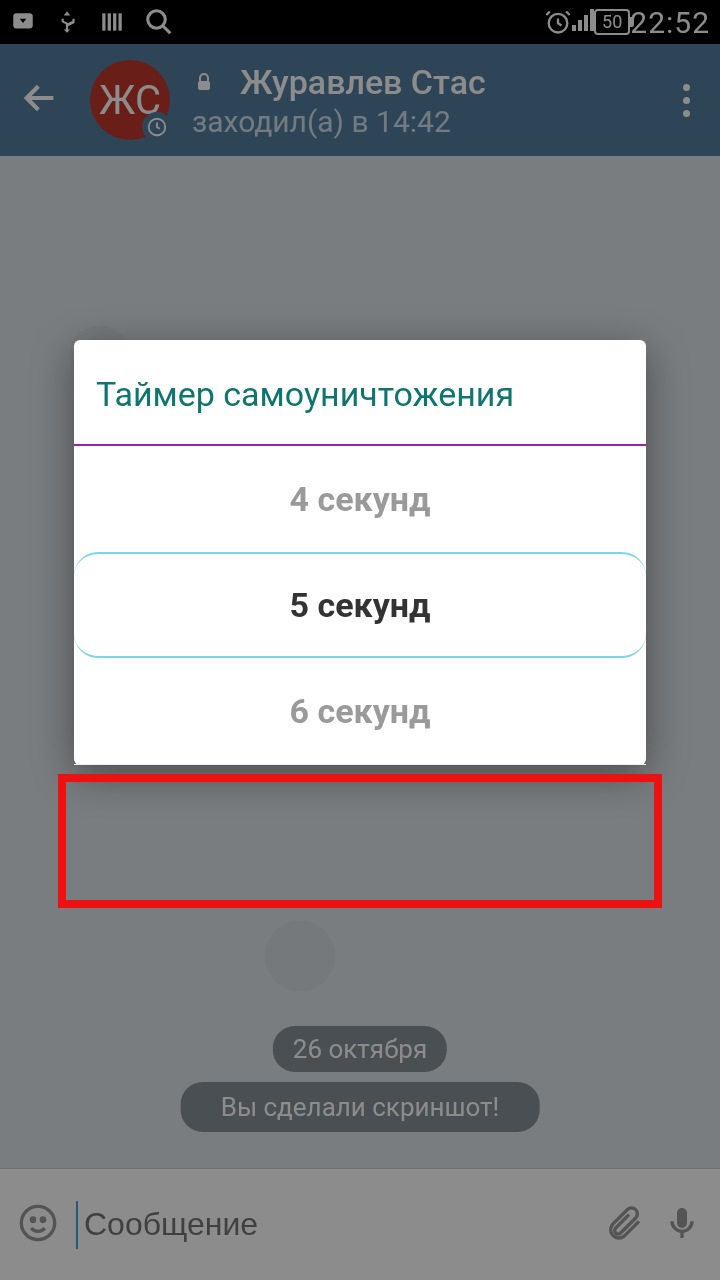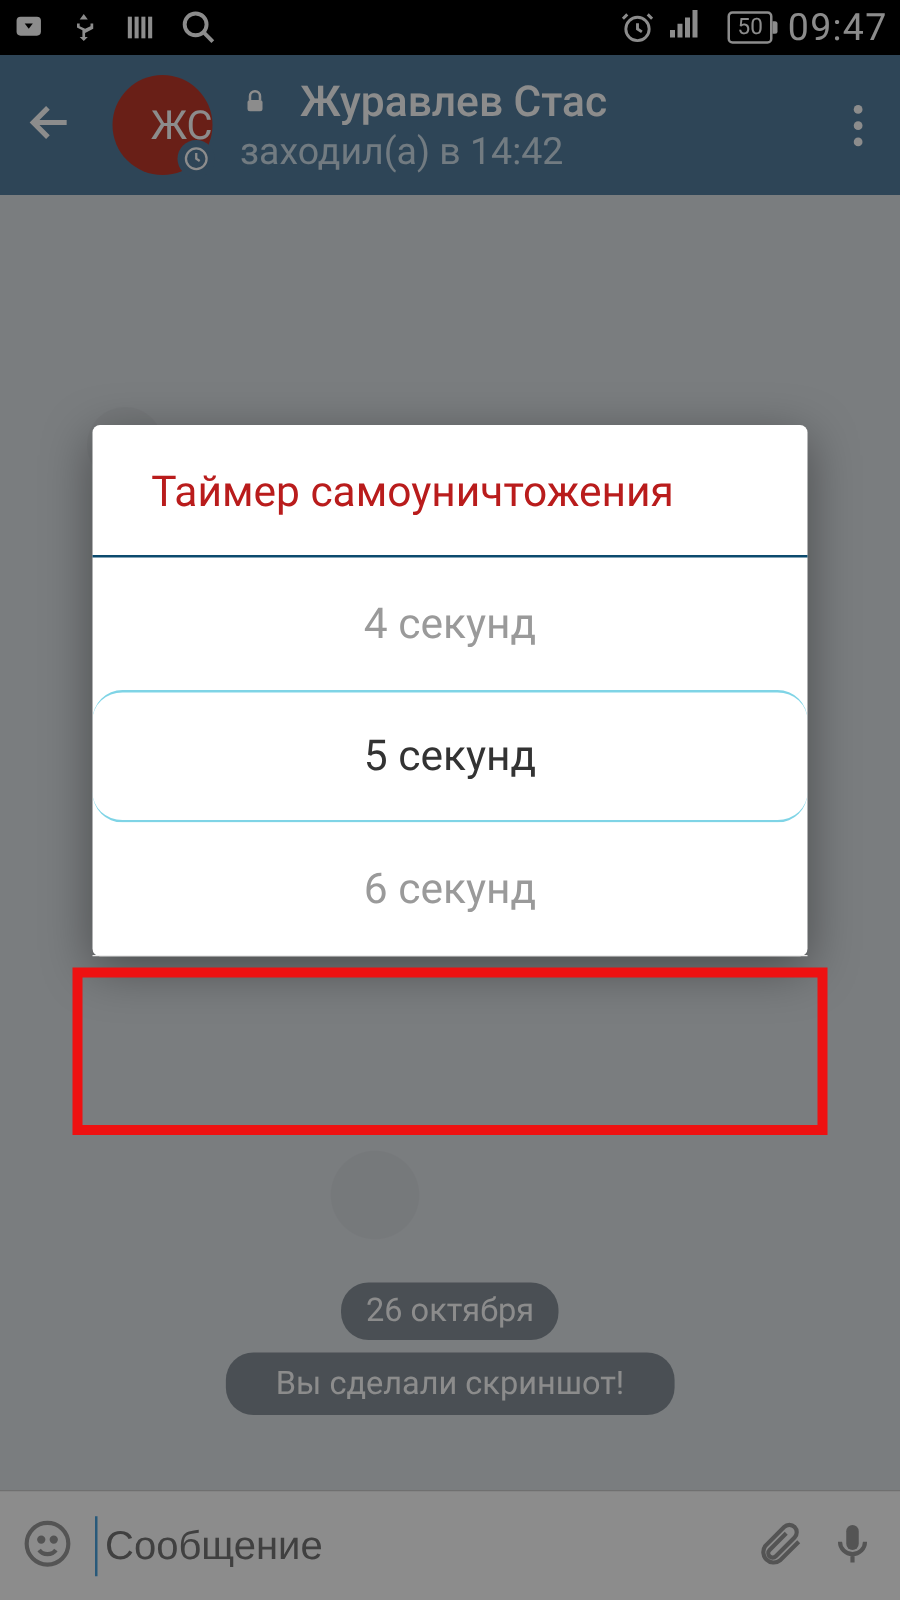--- a/index.html
+++ b/index.html
@@ -6,42 +6,42 @@
   html, body { width: 720px; height: 1280px; overflow: hidden; font-family: Roboto, Arial, sans-serif; }
   body { position: relative; background: #d9d9d9; }
 
   
   .status-bar {
     position: absolute; top: 0; left: 0; right: 0; height: 44px;
     background: #000; color: #fff; display: flex; align-items: center;
     padding: 0 10px; font-size: 26px; z-index: 10;
   }
   .status-left { display: flex; align-items: center; gap: 18px; }
-  .status-right { margin-left: auto; display: flex; align-items: center; gap: 12px; }
+  .status-right { margin-left: auto; display: flex; align-items: center; }
   .status-icon { display: inline-flex; align-items: center; justify-content: center; }
   .clock { font-size: 30px; font-weight: 400; letter-spacing: 1px; }
   .battery-box { border: 2px solid #fff; border-radius: 4px; padding: 0px 6px; font-size: 18px; line-height: 22px; position: relative; }
   .battery-box::after { content:""; position:absolute; right:-6px; top:6px; width:4px; height:10px; background:#fff; border-radius:0 2px 2px 0;}
   .signal { display:inline-flex; align-items:flex-end; gap:2px; height:22px;}
   .signal span{ width:4px; background:#fff; }
   .signal .b1{height:6px}.signal .b2{height:11px}.signal .b3{height:16px}.signal .b4{height:22px}
   .signal.dim span{ background:#777;}
   .sigwrap{position:relative;display:inline-block}
 
   
   .app-header {
     position: absolute; top: 44px; left: 0; right: 0; height: 112px;
     background: #557e9e; display: flex; align-items: center; padding: 0 20px;
     z-index: 5;
   }
   .back-arrow { color: #fff; }
   .avatar {
     width: 80px; height: 80px; border-radius: 50%; background: #c0392b;
-    color: #fff; display: flex; align-items: center; justify-content: flex-end;
-    font-size: 32px; margin-left: 30px; position: relative; flex-shrink: 0;
+    color: #fff; display: flex; align-items: center; justify-content: center;
+    font-size: 40px; margin-left: 30px; position: relative; flex-shrink: 0;
   }
   .avatar-clock {
     position: absolute; bottom: -2px; right: -2px; width: 30px; height: 30px;
     border-radius: 50%; background: #557e9e; display:flex;align-items:center;justify-content:center;
   }
   .avatar-clock svg{width:22px;height:22px;}
   .header-text { margin-left: 22px; color: #fff; }
   .contact-name { font-size: 34px; font-weight: 500; display:flex; align-items:center; gap:24px;}
   .last-seen { font-size: 30px; color: #cfe0ec; margin-top: 2px; }
   .more-dots { margin-left: auto; display:flex; flex-direction:column; gap:6px; padding:10px;}
@@ -59,21 +59,21 @@
   .date-chip, .info-chip {
     position: absolute; left: 50%; transform: translateX(-50%);
     background: rgba(120,130,140,0.85); color: #fff; font-size: 26px;
     padding: 8px 20px; border-radius: 22px; white-space: nowrap;
   }
   .date-chip { bottom: 120px; }
   .info-chip { bottom: 60px; padding: 10px 40px; }
 
   
   .input-bar {
-    position: absolute; bottom: 0; left: 0; right: 0; height: 88px;
+    position: absolute; bottom: 0; left: 0; right: 0; height: 112px;
     background: #fff; border-top: 1px solid #ccc; display: flex; align-items: center;
     padding: 0 18px; gap: 18px; z-index:5;
   }
   .input-field {
     flex: 1; font-size: 32px; color: #999; border: none; outline: none;
     border-left: 2px solid #4aa3df; padding-left: 6px; height: 48px; background:transparent;
   }
   .input-icon { color: #888; }
 
   
@@ -82,23 +82,23 @@
   }
 
   
   .dialog {
     position: absolute; left: 74px; right: 74px; top: 340px;
     background: #fff; border-radius: 6px; z-index: 30;
     box-shadow: 0 10px 40px rgba(0,0,0,0.4);
     overflow: visible;
   }
   .dialog-title {
-    color: #b91c1c; font-size: 34px; padding: 34px 47px 30px;
-  }
-  .picker { border-top: 2px solid #0c4a6e; border-bottom: 1px solid #eee;}
+    color: #0f766e; font-size: 34px; padding: 34px 22px 30px;
+  }
+  .picker { border-top: 2px solid #a21caf; border-bottom: 1px solid #eee; font-weight: bold;}
   .picker-row {
     height: 106px; display: flex; align-items: center; justify-content: center;
     font-size: 34px;
   }
   .picker-row.dim-row { color: #9a9a9a; }
   .picker-row.sel {
     color: #333; border-top: 2px solid #7fd4e6; border-bottom: 2px solid #7fd4e6; border-radius: 24px;
   }
   .done-btn {
     height: 108px; display: flex; align-items: center; justify-content: center;
@@ -162,21 +162,21 @@
     <span class="sigwrap">
       <span class="signal dim">
           <span class="b1"></span>
           <span class="b2"></span>
           <span class="b3"></span>
           <span class="b4"></span>
         </span>
       <span class="dot"></span>
     </span>
     <span class="battery-box">50</span>
-    <span class="clock">09:47</span>
+    <span class="clock">22:52</span>
   </div>
 </div>
 
 <div class="app-header">
   <span class="back-arrow">
     <svg width="40" height="40" viewBox="0 0 24 24" fill="none" stroke="#fff" stroke-width="2.5">
         <path d="M20 12H4M11 5l-7 7 7 7"></path>
       </svg>
   </span>
   <div class="avatar">

